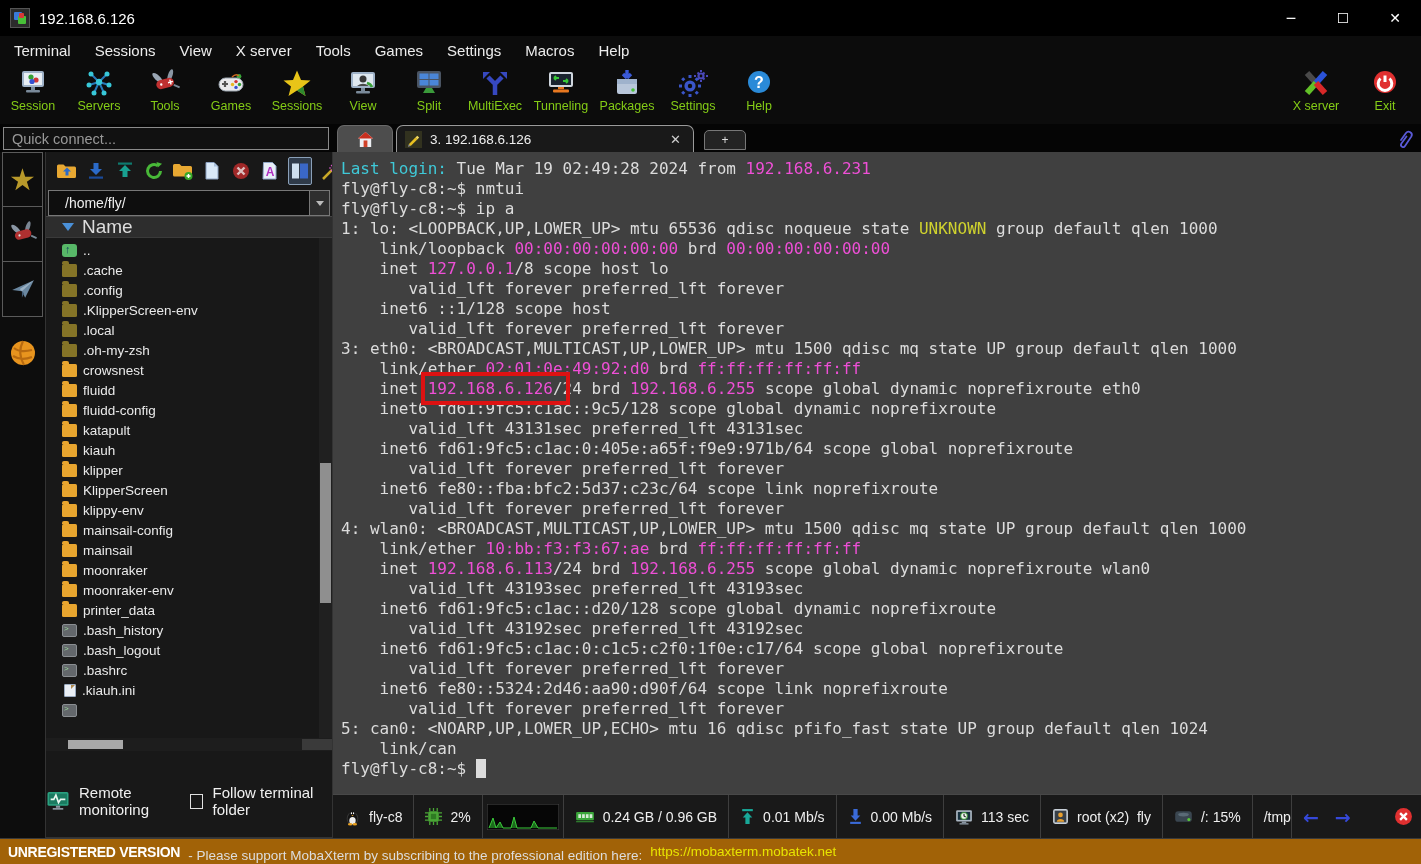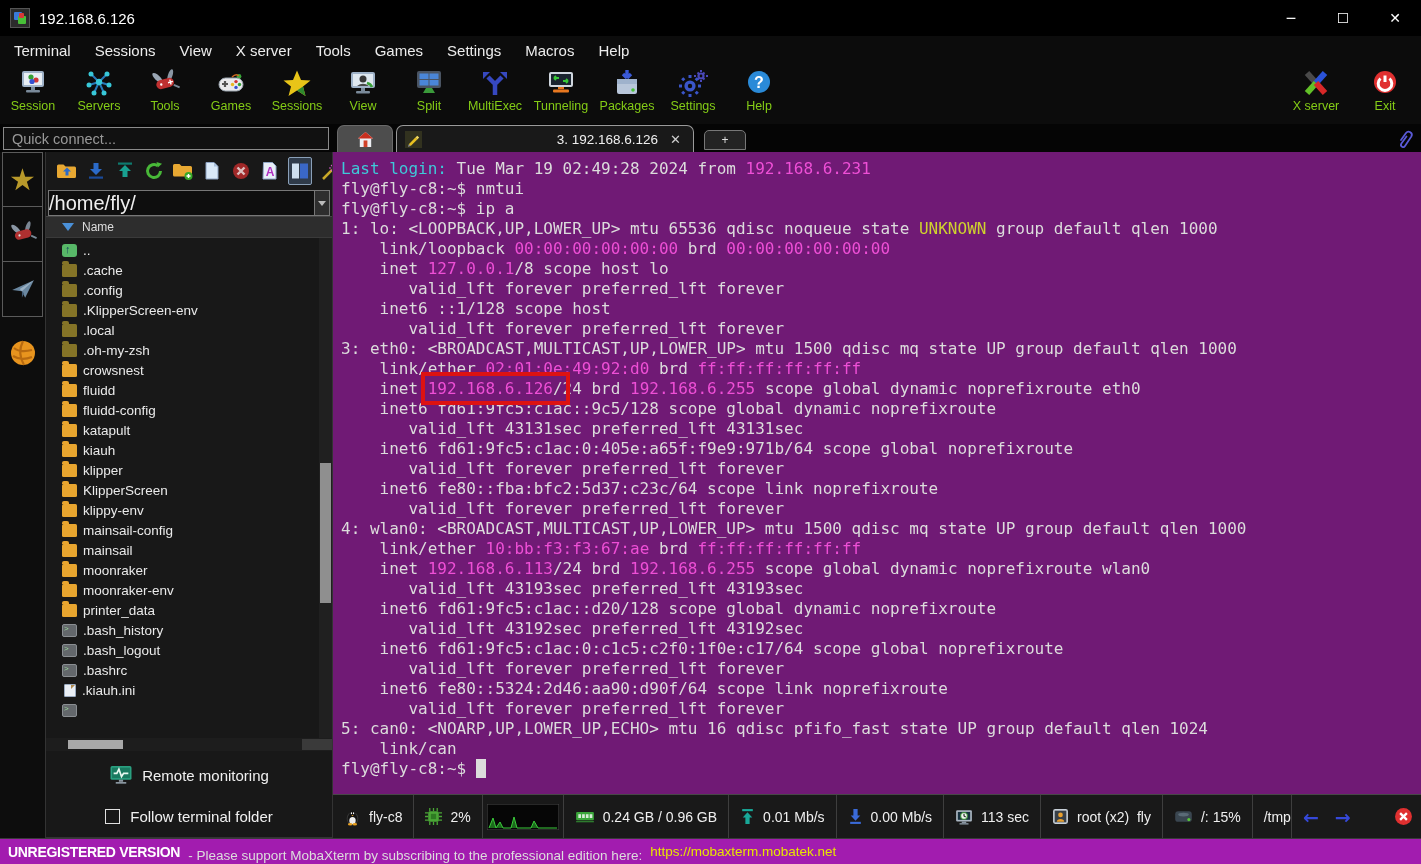--- a/index.html
+++ b/index.html
@@ -24,89 +24,89 @@
   .tb-btn { width:66px; display:flex; flex-direction:column; align-items:center; gap:2px; padding-top:3px; }
   .tb-btn .lbl { color:#84cc16; font-size:12.5px; white-space:nowrap; }
   .tb-group-right { margin-left:auto; display:flex; margin-right:6px; }
 
   
   .tabrow { height:28px; background:#050505; display:flex; align-items:flex-end; position:relative; }
   .quickconnect { width:326px; height:23px; margin:0 2px 2px 3px; background:#111; border:1px solid #8a8a8a; color:#bbb; font-size:14.5px; padding:0 8px; font-family:"Liberation Sans",sans-serif; }
   .quickconnect::placeholder { color:#999; }
   .tab-home { width:56px; height:27px; margin-left:6px; background:#4d4d4d; border:1px solid #6a6a6a; border-bottom:none; border-radius:7px 7px 0 0; display:flex; align-items:center; justify-content:center; }
   .tab-active { width:298px; height:27px; margin-left:3px; background:#191919; border:1px solid #9a9a9a; border-bottom:none; border-radius:7px 7px 0 0; display:flex; align-items:center; padding:0 8px; gap:8px; }
-  .tab-active .tab-label { color:#efefef; font-size:13.5px; flex:1;text-align:right; }
+  .tab-active .tab-label { color:#efefef; font-size:13.5px; flex:1; }
   .tab-close { color:#cfcfcf; font-size:13px; padding:0 4px; }
   .tab-plus { width:42px; height:20px; margin:0 0 2px 10px; background:#232323; border:1px solid #777; border-radius:5px 5px 0 0; color:#ddd; font-size:12px; display:flex; align-items:center; justify-content:center; }
   .paperclip { position:absolute; right:6px; bottom:3px; }
 
   
   .main { display:flex; height:686px; }
 
   
   .strip { width:45px; background:#0d0d0d; display:flex; flex-direction:column; align-items:center; }
   .strip-btn { width:41px; height:55px; border:1px solid #5a5a5a; display:flex; align-items:center; justify-content:center; }
   .strip-btn + .strip-btn { border-top:none; }
   .strip-star { color:#b8992a; font-size:30px; font-family:"DejaVu Sans",sans-serif; line-height:1; }
   .strip-globe { margin-top:22px; }
 
   
   .filepanel { width:288px; background:#181818; border:1px solid #333; border-top:none; display:flex; flex-direction:column; }
   .ftoolbar { height:38px; display:flex; align-items:center; gap:7px; padding-left:10px; overflow:hidden; }
   .fic-btn { width:26px; height:28px; display:flex; align-items:center; justify-content:center; border-radius:2px; }
   .fic-btn.selected { background:#2f3b4a; border:1px solid #8aa0b8; }
   .pathrow { height:26px; display:flex; padding:0 2px; }
-  .path-input { flex:1; background:#0e0e0e; border:1px solid #777; color:#efefef; font-size:20px; padding:0 0; font-family:"Liberation Sans",sans-serif; }
+  .path-input { flex:1; background:#0e0e0e; border:1px solid #777; color:#efefef; font-size:14px; padding:0 16px; font-family:"Liberation Sans",sans-serif; }
   .path-drop { width:20px; background:#2e2e2e; border:1px solid #777; border-left:none; display:flex; align-items:center; justify-content:center; }
   .chev { width:0; height:0; border-left:4px solid transparent; border-right:4px solid transparent; border-top:5px solid #bbb; }
   .namehdr { height:22px; background:#2d2d2d; border-top:1px solid #444; border-bottom:1px solid #3a3a3a; display:flex; align-items:center; padding-left:16px; gap:8px; }
   .namehdr .tri { width:0; height:0; border-left:6px solid transparent; border-right:6px solid transparent; border-top:8px solid #4a90d8; }
-  .namehdr .txt { color:#ddd; font-size:12px; }
+  .namehdr .txt { color:#ddd; font-size:19px; }
   .filelist { height:500px; overflow:hidden; position:relative; padding-top:2px; }
   .frow { height:20px; display:flex; align-items:center; padding-left:16px; gap:6px; }
   .fname { color:#eaeaea; font-size:13.5px; white-space:nowrap; }
   .fic { width:15px; height:13px; position:relative; flex:none; }
   .fic.folder, .fic.hfolder { background:#e8a52f; border-radius:1.5px; }
   .fic.folder::before, .fic.hfolder::before { content:''; position:absolute; top:-3px; left:0; width:7px; height:3px; background:inherit; border-radius:2px 2px 0 0; }
   .fic.hfolder { background:#857427; }
   .fic.up { background:#58b868; border-radius:3px; }
   .fic.up::after { content:'↑'; position:absolute; left:3px; top:-1px; color:#14405e; font-size:11px; font-weight:bold; }
   .fic.script { background:#63676b; border:1px solid #8a8e92; border-radius:2px; }
   .fic.script::after { content:'>'; position:absolute; left:1px; top:-1px; color:#9fd89f; font-size:8px; }
   .fic.ini { background:#e9eef5; border:1px solid #9aaac0; border-radius:1px; width:12px; margin-left:2px; }
   .fic.ini::after { content:''; position:absolute; right:0; top:0; border-left:4px solid #b08a50; border-bottom:4px solid transparent; }
   .vscroll { position:absolute; right:0; top:0; width:13px; height:100%; background:#202020; }
   .vthumb { position:absolute; left:1px; width:11px; top:45%; height:28%; background:#8f8f8f; }
   .hscroll { height:13px; background:#1d1d1d; position:relative; }
   .hthumb { position:absolute; left:22px; top:2px; width:55px; height:9px; background:#a8a8a8; }
   .hcorner { position:absolute; right:0; top:1px; width:30px; height:11px; background:#3a3a3a; }
-  .monitoring { flex:1; display:flex; flex-direction:column; align-items:center; justify-content:flex-start; padding-top:14px; gap:22px; }
+  .monitoring { flex:1; display:flex; align-items:center; justify-content:flex-start; padding-top:14px; gap:8px; }
   .remote-btn { display:flex; align-items:center; gap:9px; color:#f0f0f0; font-size:15px; }
   .follow-row { display:flex; align-items:center; gap:10px; color:#f0f0f0; font-size:15px; }
   .checkbox { width:15px; height:15px; border:1.5px solid #e0e0e0; background:transparent; }
 
   
   .termcol { flex:1; display:flex; flex-direction:column; }
-  .terminal { flex:1; background:#701a75; padding:7px 16px 0 8px; overflow:hidden; }
+  .terminal { flex:1; background:#404040; padding:7px 16px 0 8px; overflow:hidden; }
   .tline { font-family:"DejaVu Sans Mono",monospace; font-size:16px; line-height:20px; color:#dcdcdc; white-space:pre; }
   .t-cy { color:#3fc9d8; }
   .t-mg { color:#ee4fd6; }
   .t-yl { color:#cfd22e; }
   .t-cursor { background:#dcdcdc; color:#141414; }
   .redbox { outline:4px solid #dd1212; outline-offset:3px; }
 
   
   .statusbar { height:44px; background:#191919; border-top:1px solid #484848; display:flex; align-items:stretch; }
   .seg { display:flex; align-items:center; gap:8px; padding:0 11px; border-right:1px solid #3e3e3e; color:#efefef; font-size:14px; white-space:pre; }
   .seg.graph-seg { padding:0 4px; }
   .seg.no-b { border-right:none; }
   .seg .arrow { color:#3548d8; font-size:19px; font-weight:bold; font-family:"DejaVu Sans",sans-serif; }
 
   
-  .footer { height:26px; background:#a21caf; border-top:1px solid #3a3a3a; display:flex; align-items:center; padding-left:8px; gap:8px; }
+  .footer { height:26px; background:#a16207; border-top:1px solid #3a3a3a; display:flex; align-items:center; padding-left:8px; gap:8px; }
   .foot-bold { color:#fff; font-size:14px; font-weight:bold; letter-spacing:-0.3px; }
   .foot-msg { color:#ddd; font-size:13.5px;margin-top:8px; }
   .foot-link { color:#e8e400; font-size:13.5px; }
 </style>
 </head>
 <body>
 
 <div class="titlebar">
   <span class="app-icon">
     <i style="left:3px;top:3px;background:#3a7ad8;border-radius:1px"></i>

